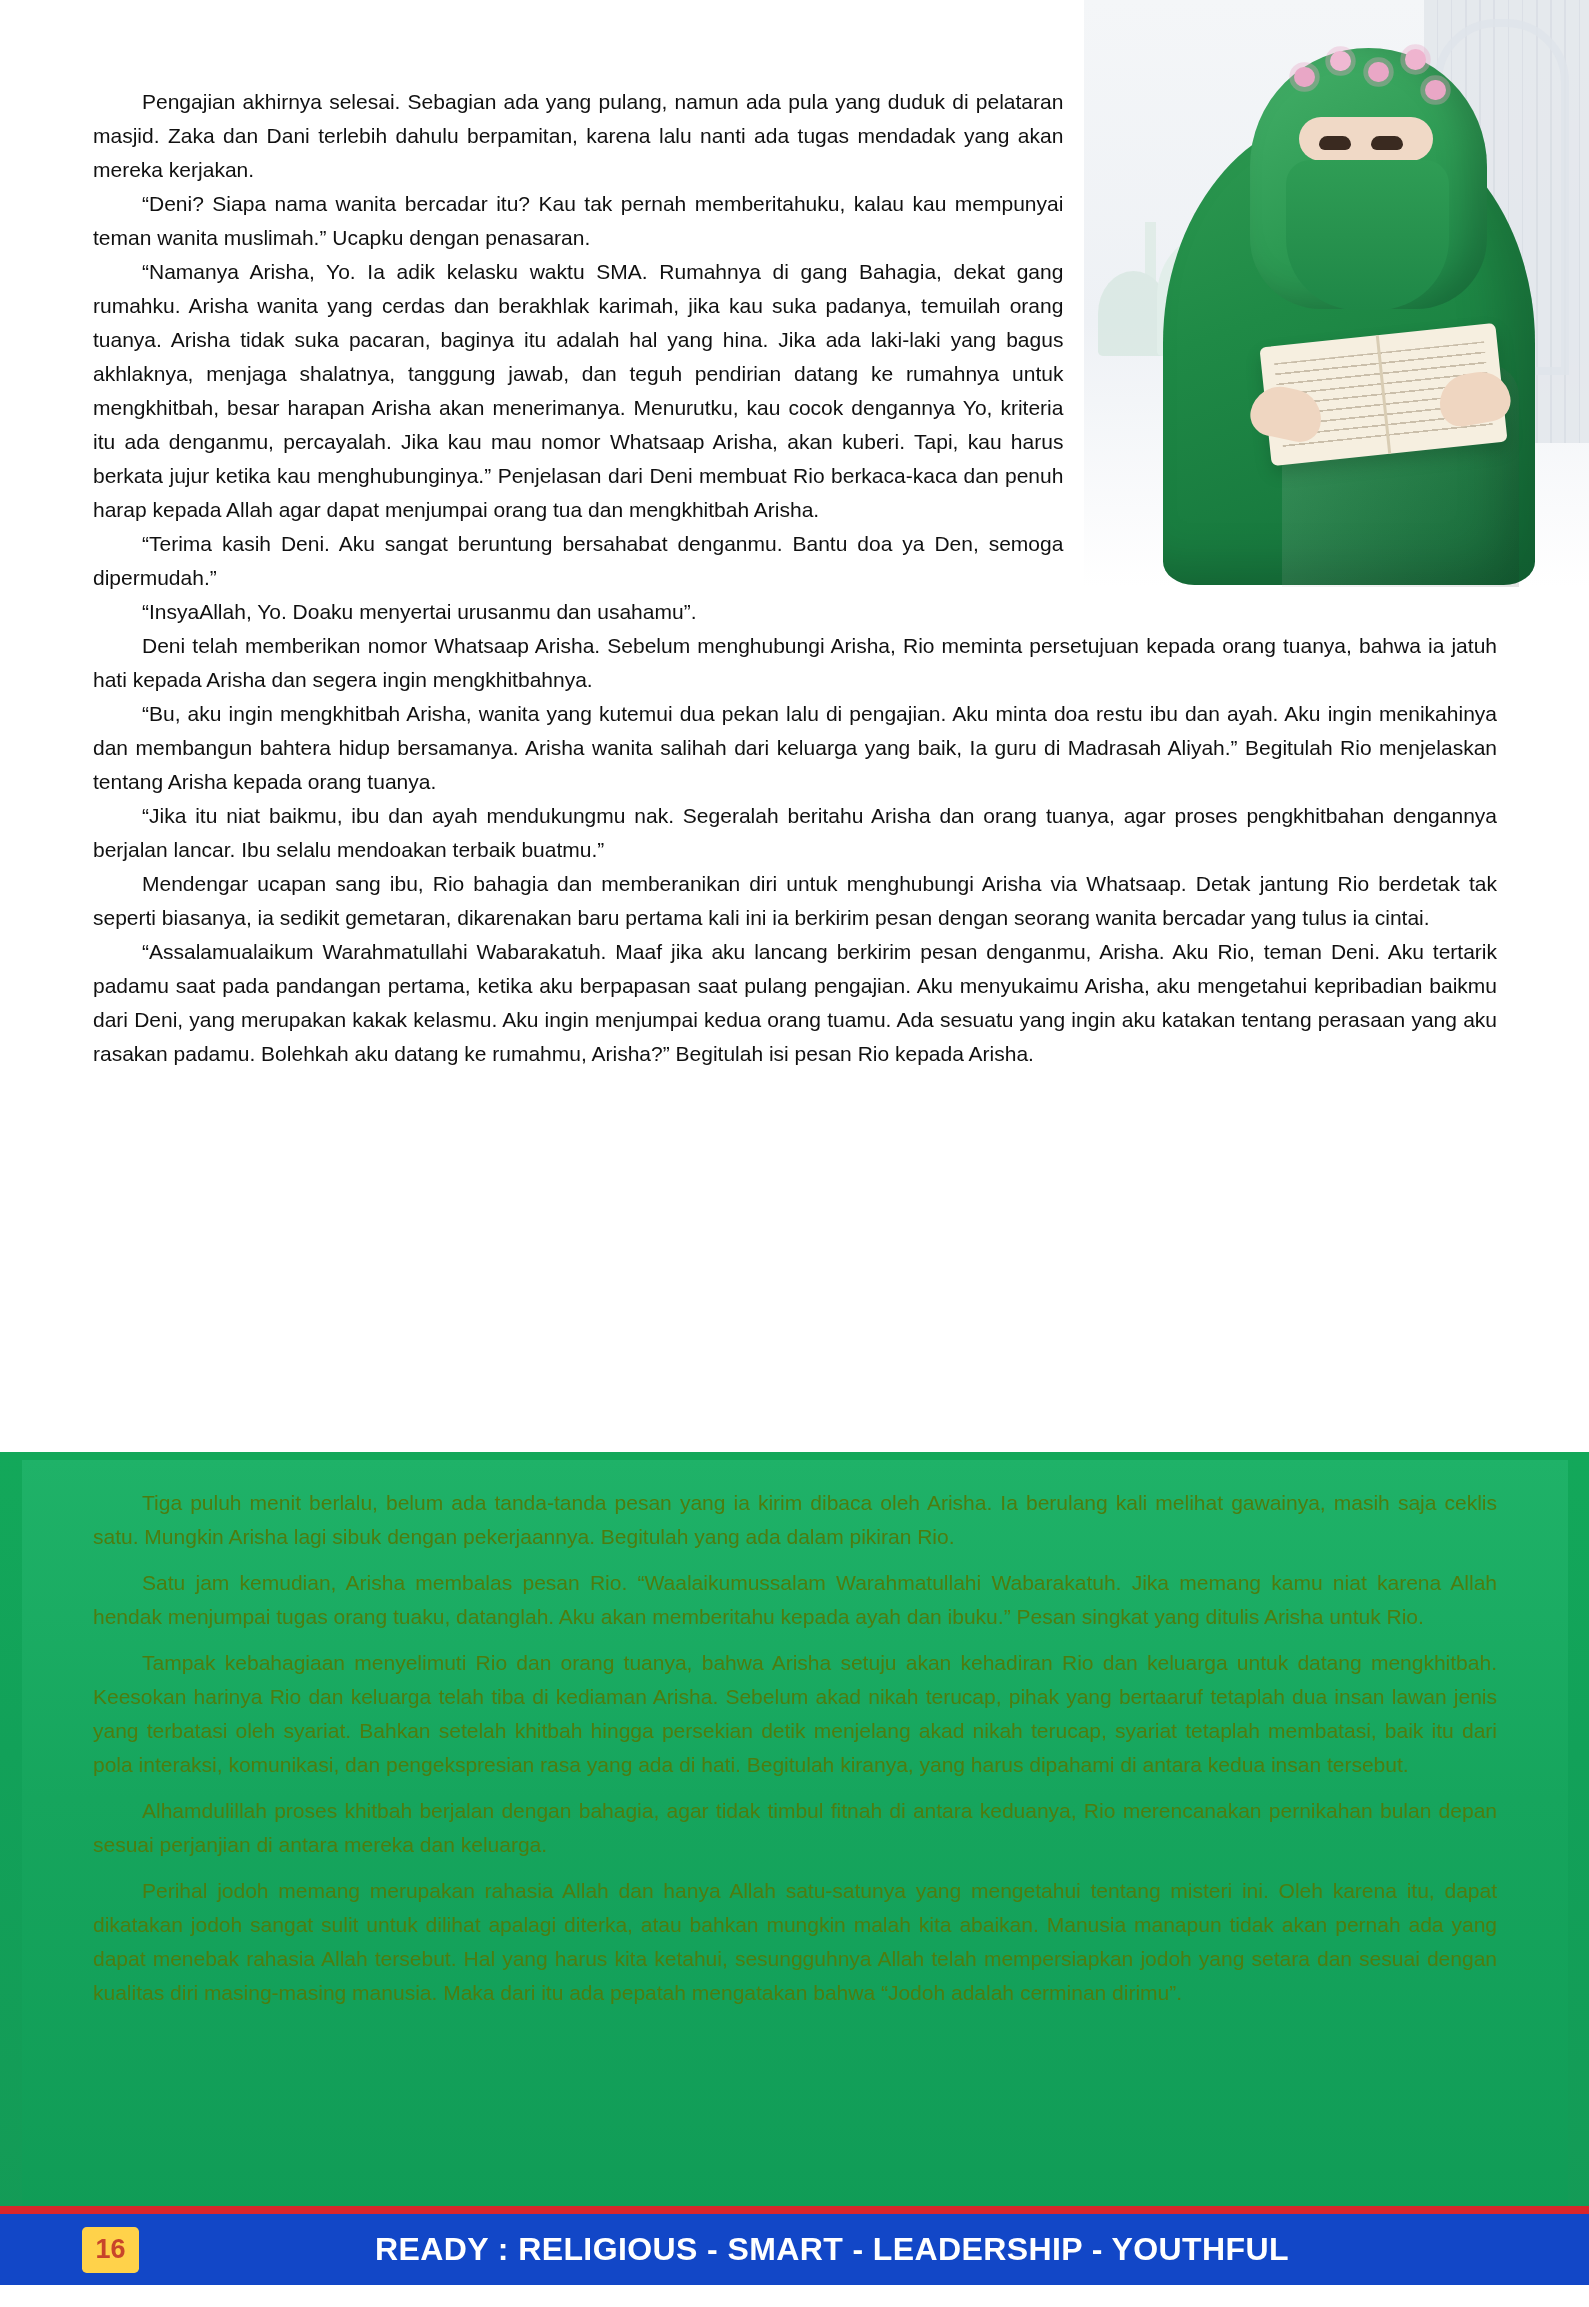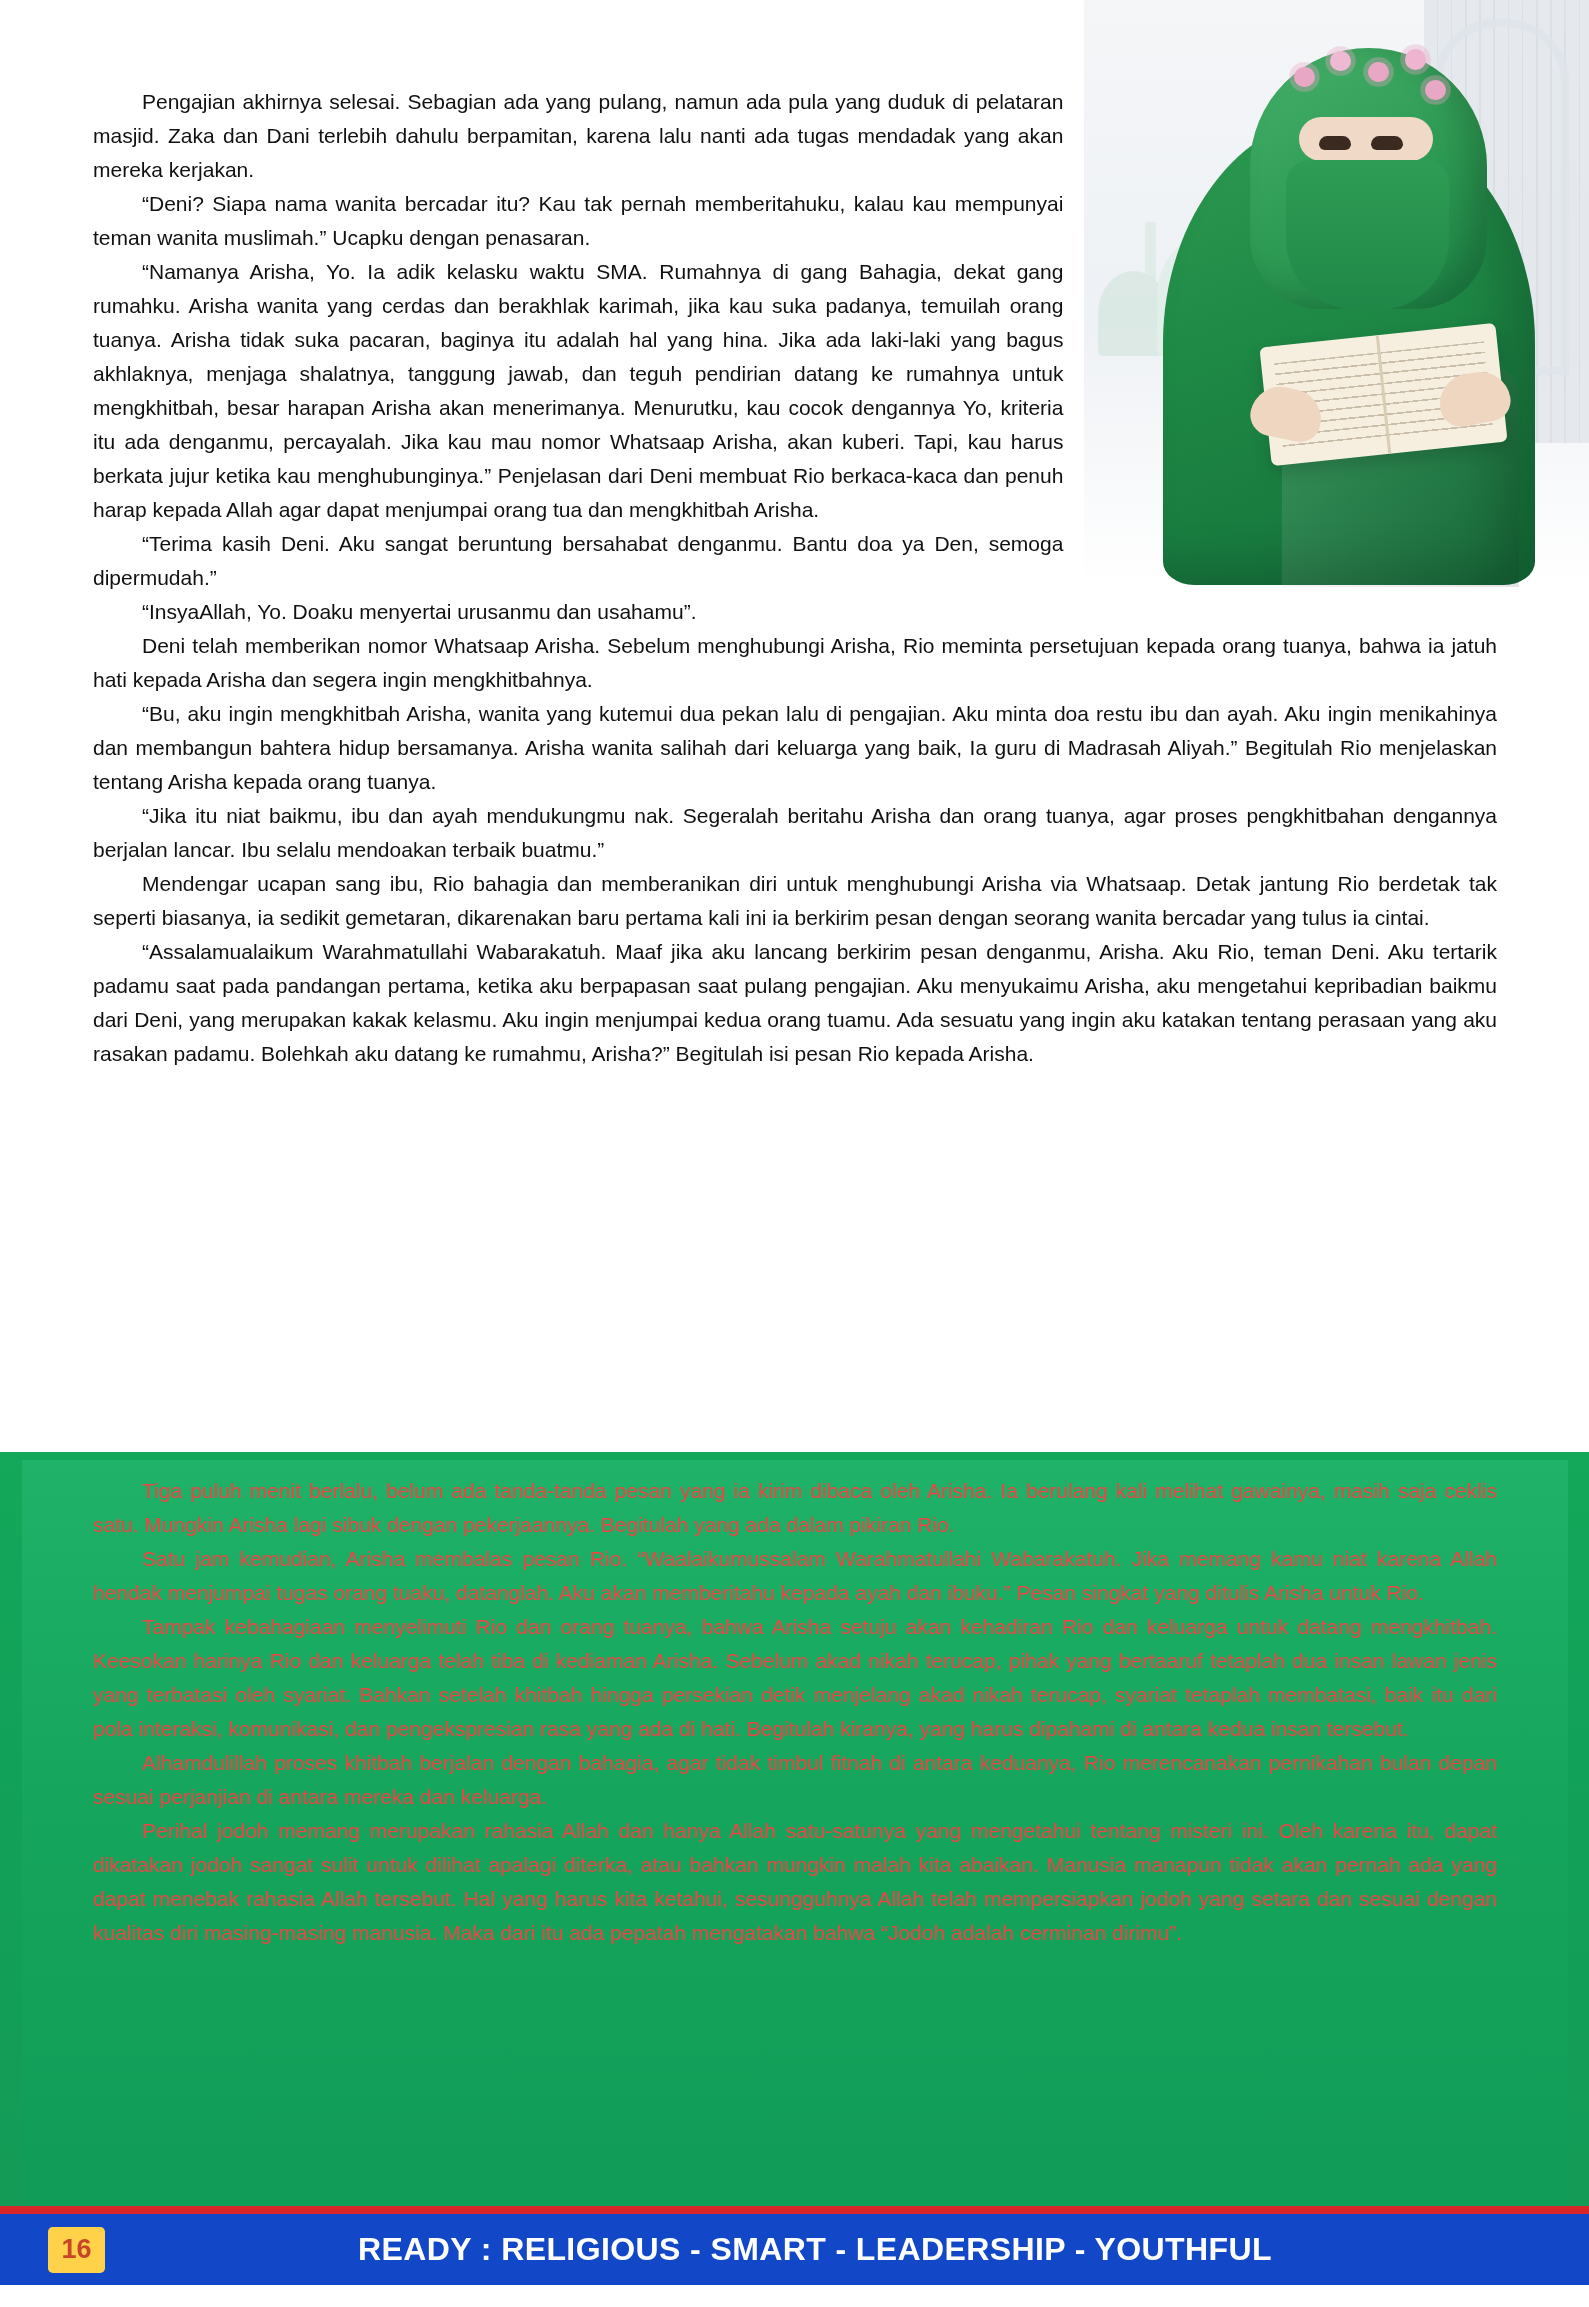--- a/index.html
+++ b/index.html
@@ -254,21 +254,21 @@
   .footer-bar {
     position: absolute;
     left: 0; right: 0;
     bottom: 22px;
     height: 71px;
     background: #1247c7;
     display: flex;
     align-items: center;
   }
   .page-num-box {
-    margin-left: 48px;
+    margin-left: 82px;
     width: 57px;
     height: 46px;
     background: #ffd24a;
     border-radius: 4.7px;
     display: flex;
     align-items: center;
     justify-content: center;
     color: #c8452a;
     font-size: 27px;
     font-weight: bold;
@@ -283,21 +283,21 @@
     padding-right: 65px;
     font-family: "Liberation Sans", sans-serif;
   }
   .footer-white-strip {
     position: absolute;
     left: 0; right: 0; bottom: 0;
     height: 22px;
     background: #ffffff;
   }
 
-  .green-text p.para { color: #ef4444; }
+  .green-text p.para { color: #4d7c0f; margin-top: 12px; }
   .green-text {
     position: absolute;
     left: 93px;
     right: 93px;
     top: 1474px;
   }
 </style>
 </head>
 <body>
 

